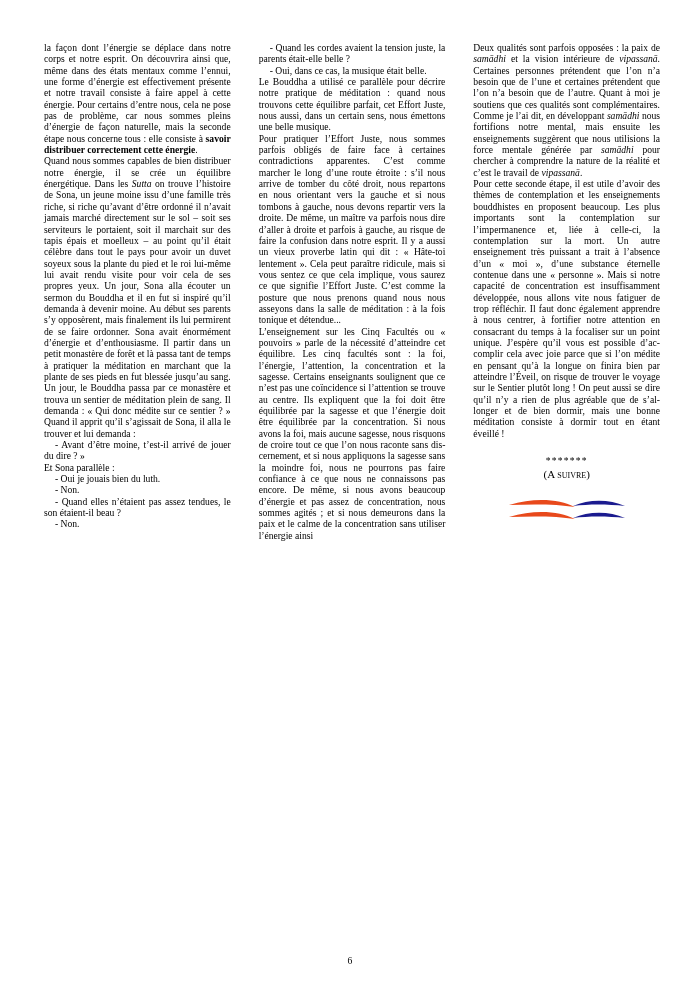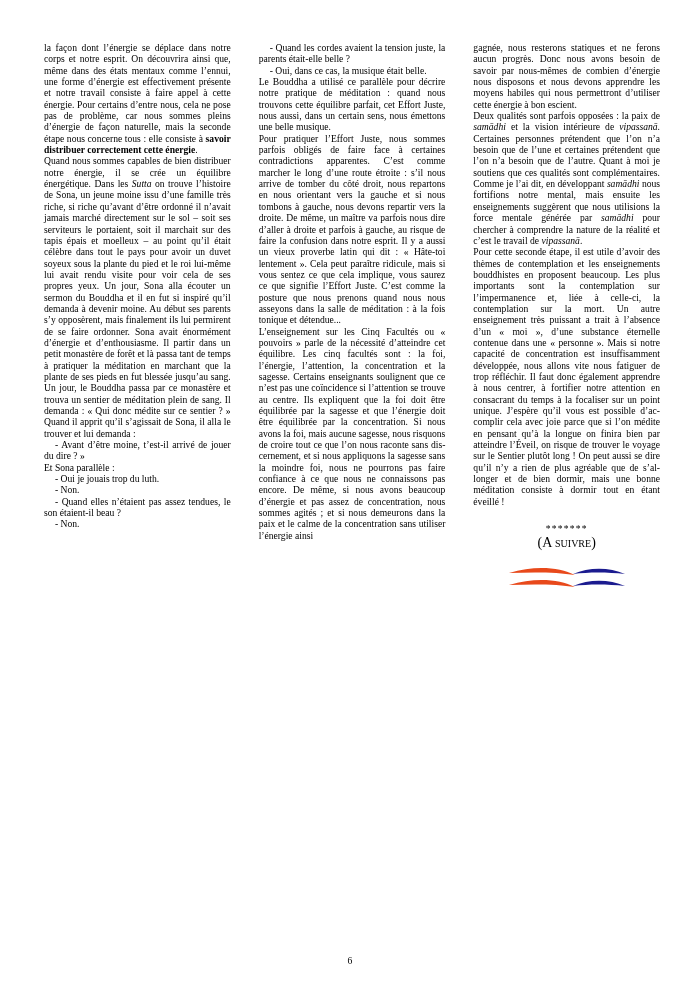--- a/index.html
+++ b/index.html
@@ -50,21 +50,21 @@
   }
   .stars {
     text-align: center;
     margin-top: 16px;
     letter-spacing: 1.2px;
     font-size: 9.6px;
   }
   .suivre {
     text-align: center;
     margin-top: 3px;
-    font-size: 14px;
+    font-size: 11px;
     font-variant: small-caps;
   }
   .ornament {
     margin-top: 14px;
     display: flex;
     justify-content: center;
     align-items: center;
   }
   .pagenum {
     position: absolute;
@@ -80,34 +80,33 @@
 <body>
 
 <div class="page">
   <div class="columns">
 
     <div class="col" id="col1">
         <p>la façon dont l’énergie se déplace dans notre corps et notre esprit. On découvrira ainsi que, même dans des états mentaux comme l’ennui, une forme d’énergie est effective­ment présente et notre travail con­siste à faire appel à cette énergie. Pour certains d’entre nous, cela ne pose pas de problème, car nous sommes pleins d’énergie de façon naturelle, mais la seconde étape nous concerne tous : elle consiste à <b class="bold">savoir distribuer correctement cette énergie</b>.</p>
         <p>Quand nous sommes capables de bien distribuer notre énergie, il se crée un équilibre énergétique. Dans les <i class="it">Sutta</i> on trouve l’histoire de Sona, un jeune moine issu d’une famille très riche, si riche qu’avant d’être ordonné il n’avait jamais marché directement sur le sol – soit ses serviteurs le por­taient, soit il marchait sur des tapis épais et moelleux – au point qu’il était célèbre dans tout le pays pour avoir un duvet soyeux sous la plante du pied et le roi lui-même lui avait rendu visite pour voir cela de ses propres yeux. Un jour, Sona alla écouter un sermon du Boud­dha et il en fut si inspiré qu’il de­manda à devenir moine. Au début ses parents s’y opposèrent, mais finalement ils lui permirent de se faire ordonner. Sona avait énormé­ment d’énergie et d’enthousiasme. Il partir dans un petit monastère de forêt et là passa tant de temps à pratiquer la méditation en mar­chant que la plante de ses pieds en fut blessée jusqu’au sang. Un jour, le Bouddha passa par ce monastère et trouva un sentier de méditation plein de sang. Il demanda : « Qui donc médite sur ce sentier ? » Quand il apprit qu’il s’agissait de Sona, il alla le trouver et lui de­manda :</p>
         <p class="dash">- Avant d’être moine, t’est-il arrivé de jouer du dire ? »</p>
         <p>Et Sona parallèle :</p>
-        <p class="dash">- Oui je jouais trop du luth.</p>
+        <p class="dash">- Oui je jouais bien du luth.</p>
         <p class="dash">- Non.</p>
         <p class="dash">- Quand elles n’étaient pas assez tendues, le son étaient-il beau ?</p>
         <p class="dash">- Non.</p>
       </div>
     <div class="col" id="col2">
         <p class="dash">- Quand les cordes avaient la tension juste, la parents était-elle belle ?</p>
         <p class="dash">- Oui, dans ce cas, la mu­sique était belle.</p>
         <p>Le Bouddha a utilisé ce parallèle pour décrire notre pratique de mé­ditation : quand nous trouvons cette équilibre parfait, cet Effort Juste, nous aussi, dans un certain sens, nous émettons une belle mu­sique.</p>
         <p>Pour pratiquer l’Effort Juste, nous sommes parfois obligés de faire face à certaines contradictions ap­parentes. C’est comme marcher le long d’une route étroite : s’il nous arrive de tomber du côté droit, nous repartons en nous orientant vers la gauche et si nous tombons à gauche, nous devons repartir vers la droite. De même, un maître va parfois nous dire d’aller à droite et parfois à gauche, au risque de faire la confusion dans notre esprit. Il y a aussi un vieux proverbe latin qui dit : « Hâte-toi lentement ». Cela peut paraître ridicule, mais si vous sentez ce que cela implique, vous saurez ce que signifie l’Ef­fort Juste. C’est comme la posture que nous prenons quand nous nous asseyons dans la salle de médita­tion : à la fois tonique et déten­due...</p>
         <p>L’enseignement sur les Cinq Fa­cultés ou « pouvoirs » parle de la nécessité d’atteindre cet équilibre. Les cinq facultés sont : la foi, l’énergie, l’attention, la concentra­tion et la sagesse. Certains ensei­gnants soulignent que ce n’est pas une coïncidence si l’attention se trouve au centre. Ils expliquent que la foi doit être équilibrée par la sagesse et que l’énergie doit être équilibrée par la concentration. Si nous avons la foi, mais aucune sa­gesse, nous risquons de croire tout ce que l’on nous raconte sans dis­cernement, et si nous appliquons la sagesse sans la moindre foi, nous ne pourrons pas faire confiance à ce que nous ne connaissons pas encore. De même, si nous avons beaucoup d’énergie et pas assez de concentration, nous sommes agi­tés ; et si nous demeurons dans la paix et le calme de la concentra­tion sans utiliser l’énergie ainsi</p>
       </div>
     <div class="col" id="col3">
-        <p>gagnée, nous resterons statiques et ne ferons aucun progrès. Donc nous avons besoin de savoir par nous-mêmes de combien d’énergie nous disposons et nous devons ap­prendre les moyens habiles qui nous permettront d’utiliser cette énergie à bon escient.</p>
         <p>Deux qualités sont parfois oppo­sées : la paix de <i class="it">samādhi</i> et la vi­sion intérieure de <i class="it">vipassanā</i>. Cer­taines personnes prétendent que l’on n’a besoin que de l’une et cer­taines prétendent que l’on n’a be­soin que de l’autre. Quant à moi je soutiens que ces qualités sont com­plémentaires. Comme je l’ai dit, en développant <i class="it">samādhi</i> nous forti­fions notre mental, mais ensuite les enseignements suggèrent que nous utilisions la force mentale générée par <i class="it">samādhi</i> pour chercher à com­prendre la nature de la réalité et c’est le travail de <i class="it">vipassanā</i>.</p>
         <p>Pour cette seconde étape, il est utile d’avoir des thèmes de con­templation et les enseignements bouddhistes en proposent beau­coup. Les plus importants sont la contemplation sur l’impermanence et, liée à celle-ci, la contemplation sur la mort. Un autre enseignement très puissant a trait à l’absence d’un « moi », d’une substance éternelle contenue dans une « personne ». Mais si notre capaci­té de concentration est insuffisam­ment développée, nous allons vite nous fatiguer de trop réfléchir. Il faut donc également apprendre à nous centrer, à fortifier notre atten­tion en consacrant du temps à la focaliser sur un point unique. J’es­père qu’il vous est possible d’ac­complir cela avec joie parce que si l’on médite en pensant qu’à la longue on finira bien par atteindre l’Éveil, on risque de trouver le voyage sur le Sentier plutôt long ! On peut aussi se dire qu’il n’y a rien de plus agréable que de s’al­longer et de bien dormir, mais une bonne méditation consiste à dor­mir tout en étant éveillé !</p>
       <div class="tail">
           <div class="stars">*******</div>
           <div class="suivre">(A suivre)</div>
           <div class="ornament">
             <svg width="120" height="34" viewBox="0 0 120 34">
               <path d="M2 10 C28 2, 52 4, 68 12 C50 9, 26 9, 2 10 Z" fill="#e8491b"></path>
               <path d="M66 11 C82 4, 102 4, 118 11 C100 9, 82 9, 66 11 Z" fill="#1b1b8f"></path>
               <path d="M2 22 C28 14, 52 16, 68 24 C50 21, 26 21, 2 22 Z" fill="#e8491b"></path>

